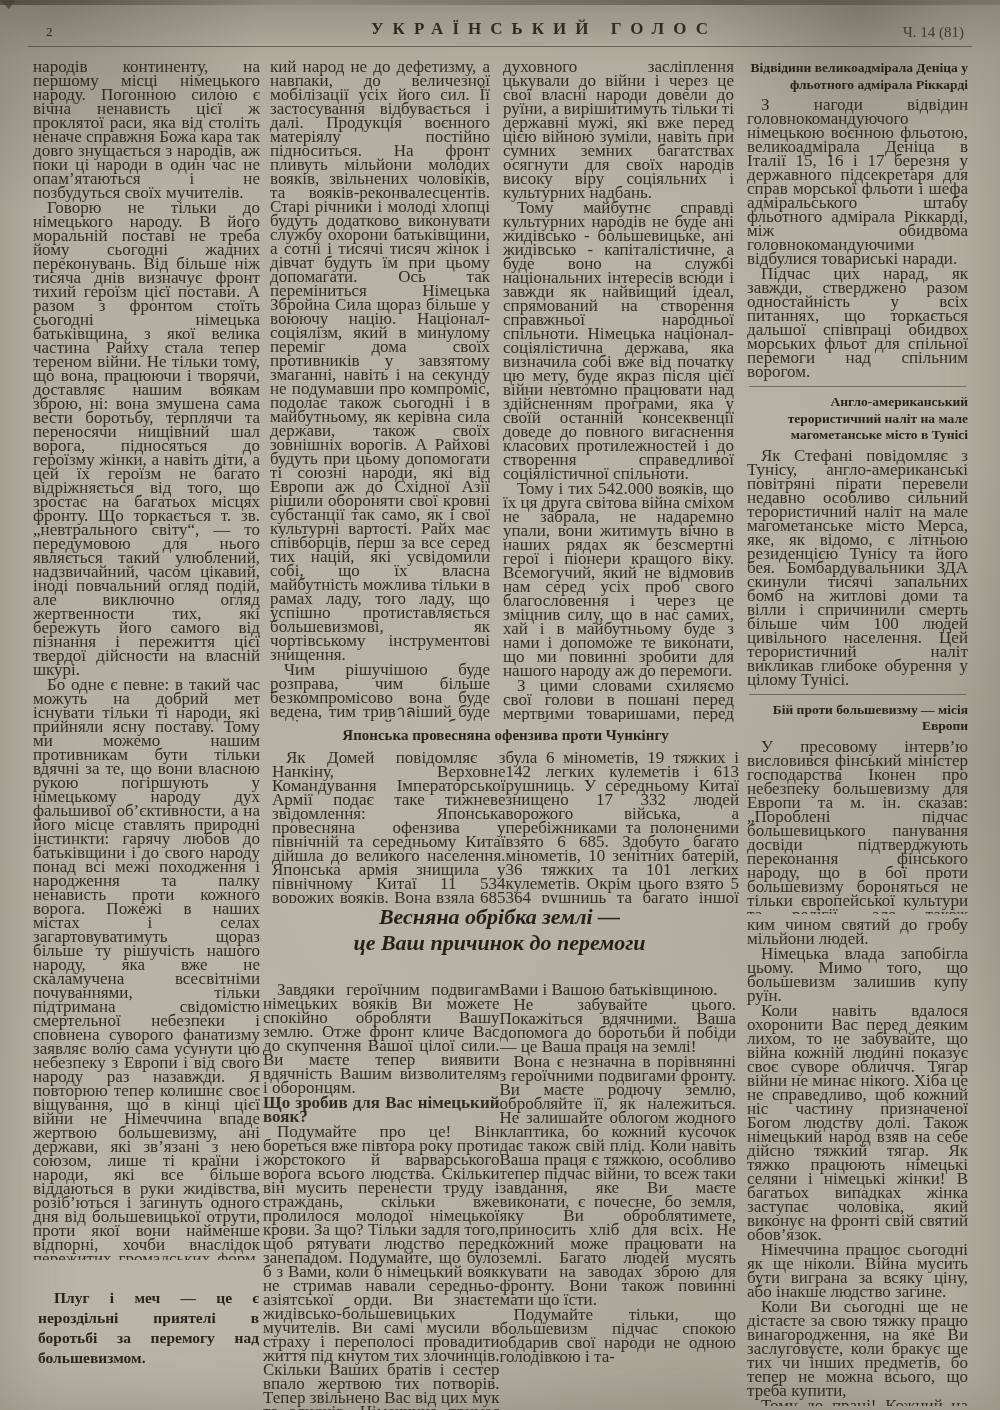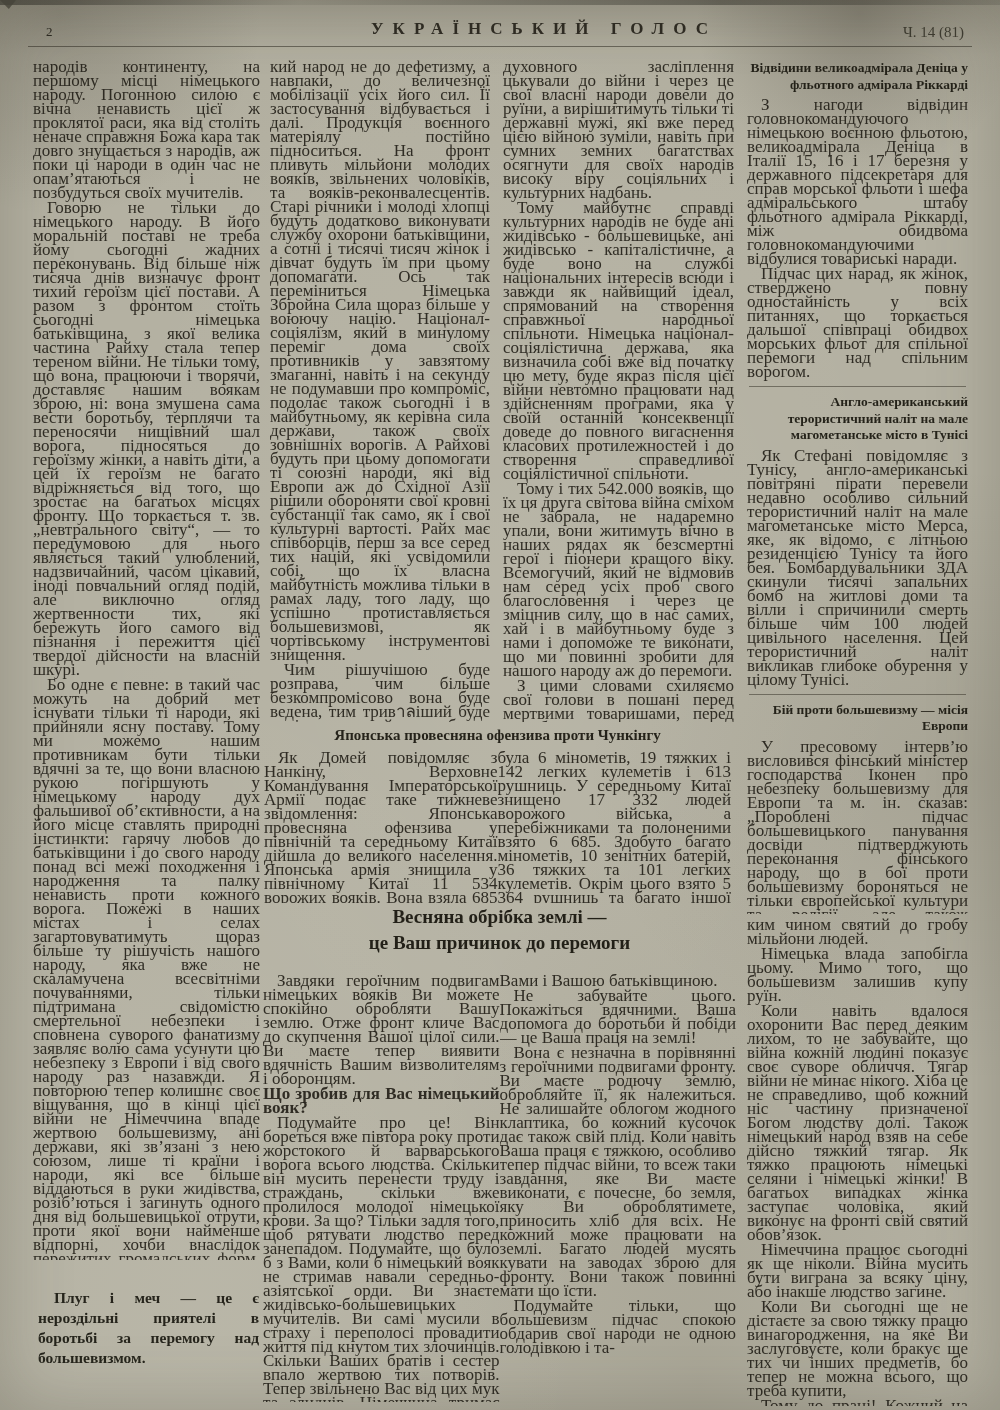--- a/index.html
+++ b/index.html
@@ -32,30 +32,30 @@
   .col{position:absolute;overflow:hidden;}
   .body-text p{margin:0 0 1px 0;font-size:17px;line-height:14px;text-align:justify;
     text-indent:14px;hyphens:auto;}
   .body-text p.noindent{text-indent:0;}
   .col1{left:33px;top:60px;width:227px;height:1200px;}
   .col2{left:270px;top:60px;width:220px;height:662px;}
   .col3{left:503px;top:60px;width:231px;height:662px;}
   .slogan{position:absolute;left:38px;top:1288px;width:221px;font-size:15.5px;font-weight:bold;
     line-height:20px;text-align:justify;text-indent:16px;color:rgba(30,28,20,0.95);}
   
-  .japan{position:absolute;left:264px;top:727px;width:467px;}
+  .japan{position:absolute;left:272px;top:727px;width:467px;}
   .japan-headline{font-size:15px;font-weight:bold;text-align:center;margin:0 0 7px 0;
     color:rgba(28,26,18,0.95);}
   .two-col{display:flex;}
   .two-col>div{flex:1;overflow:hidden;}
   .japan .two-col>div{height:152px;}
   
   .spring{position:absolute;left:263px;top:904px;width:473px;}
-  .spring-headline{font-size:19px;font-weight:bold;text-align:center;line-height:26px;
-    margin:0 0 18px 0;color:rgba(26,24,16,0.95);}
+  .spring-headline{font-size:22px;font-weight:bold;text-align:center;line-height:26px;
+    margin:0 0 27px 0;color:rgba(26,24,16,0.95);font-style:italic;}
   .spring .two-col>div{height:428px;}
   .bold-sub{font-weight:bold;}
   
   .col4{left:747px;top:56px;width:221px;height:858px;}
   .col4 h3, .cont h3{font-size:13.5px;font-weight:bold;text-align:right;line-height:16.5px;
     margin:4px 0 5px 0;color:rgba(28,26,18,0.95);}
   .article-rule{border:none;border-top:1px solid rgba(45,42,32,0.5);margin:7px 2px;}
   .cont{left:747px;top:918px;width:221px;height:488px;}
 </style>
 </head>
@@ -119,21 +119,21 @@
         <p>Не забувайте цього. Покажіться вдячними. Ваша допомога до боротьби й побіди — це Ваша праця на землі!</p>
         <p>Вона є незначна в порівнянні з героїчними подвигами фронту. Ви маєте родючу землю, обробляйте її, як належиться. Не залишайте облогом жодного клаптика, бо кожний кусочок дає також свій плід. Коли навіть Ваша праця є тяжкою, особливо тепер підчас війни, то всеж таки завдання, яке Ви маєте виконати, є почесне, бо земля, яку Ви оброблятимете, приносить хліб для всіх. Не кожний може працювати на землі. Багато людей мусять кувати на заводах зброю для фронту. Вони також повинні мати що їсти.</p>
         <p>Подумайте тільки, що большевизм підчас спокою обдарив свої народи не одною голодівкою і та-</p>
       </div>
     </div>
   </div>
 
   <div class="col col4 body-text">
     <h3>Відвідини великоадмірала Деніца у фльотного адмірала Ріккарді</h3>
     <p>З нагоди відвідин головнокомандуючого німецькою воєнною фльотою, великоадмірала Деніца в Італії 15, 16 і 17 березня у державного підсекретаря для справ морської фльоти і шефа адміральського штабу фльотного адмірала Ріккарді, між обидвома головнокомандуючими відбулися товариські наради.</p>
-    <p>Підчас цих нарад, як жінок, стверджено повну одностайність у всіх питаннях, що торкається дальшої співпраці обидвох морських фльот для спільної перемоги над спільним ворогом.</p>
+    <p>Підчас цих нарад, як завжди, стверджено разом одностайність у всіх питаннях, що торкається дальшої співпраці обидвох морських фльот для спільної перемоги над спільним ворогом.</p>
     <hr class="article-rule">
     <h3>Англо-американський терористичний наліт на мале магометанське місто в Тунісі</h3>
     <p>Як Стефані повідомляє з Тунісу, англо-американські повітряні пірати перевели недавно особливо сильний терористичний наліт на мале магометанське місто Мерса, яке, як відомо, є літньою резиденцією Тунісу та його бея. Бомбардувальники ЗДА скинули тисячі запальних бомб на житлові доми та вілли і спричинили смерть більше чим 100 людей цивільного населення. Цей терористичний наліт викликав глибоке обурення у цілому Тунісі.</p>
     <hr class="article-rule">
     <h3>Бій проти большевизму — місія Европи</h3>
     <p>У пресовому інтерв’ю висловився фінський міністер господарства Іконен про небезпеку большевизму для Европи та м. ін. сказав: „Пороблені підчас большевицького панування досвіди підтверджують переконання фінського народу, що в бої проти большевизму бороняться не тільки європейської культури та релігії, але також життєвого рівня європейського чоловіка. Фінляндія бореться сьогодні проти винищення, якого могла докладно пізнати на своїй власній землі. Мадярська нація, яка так як і Фінляндія бореться проти большевизму, сповнює через те європейську місію“.</p>
   </div>
 
   <div class="col cont body-text">
     <p class="noindent">ким чином святий до гробу мільйони людей.</p>

